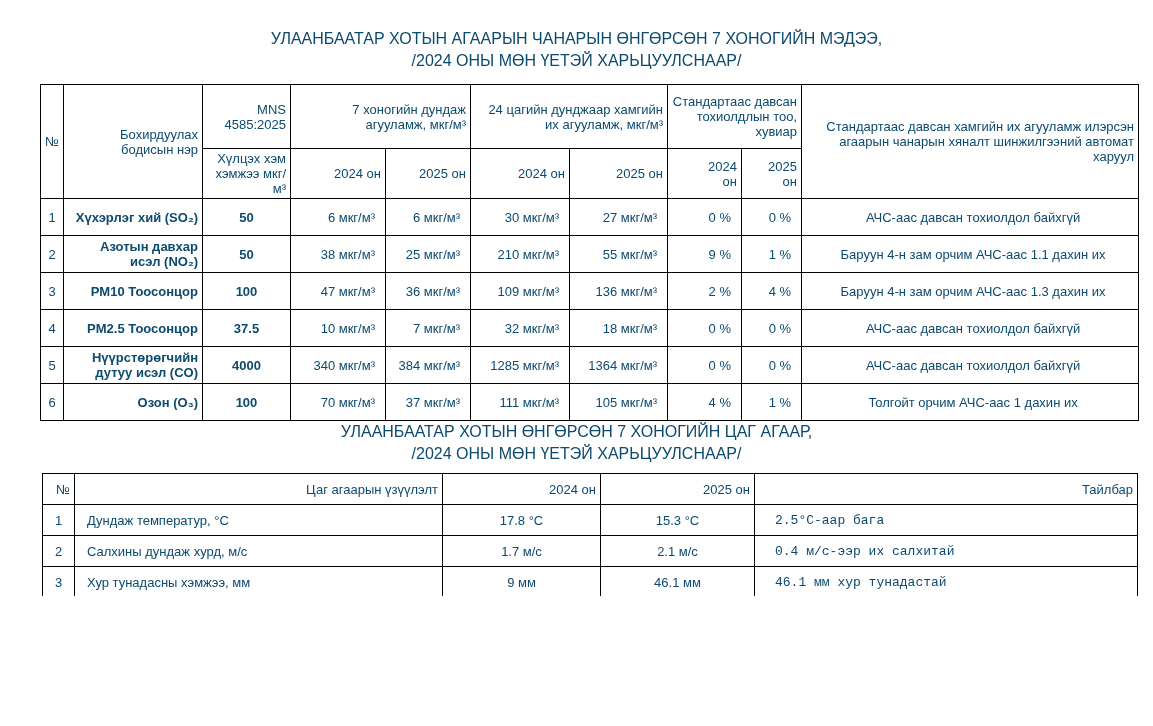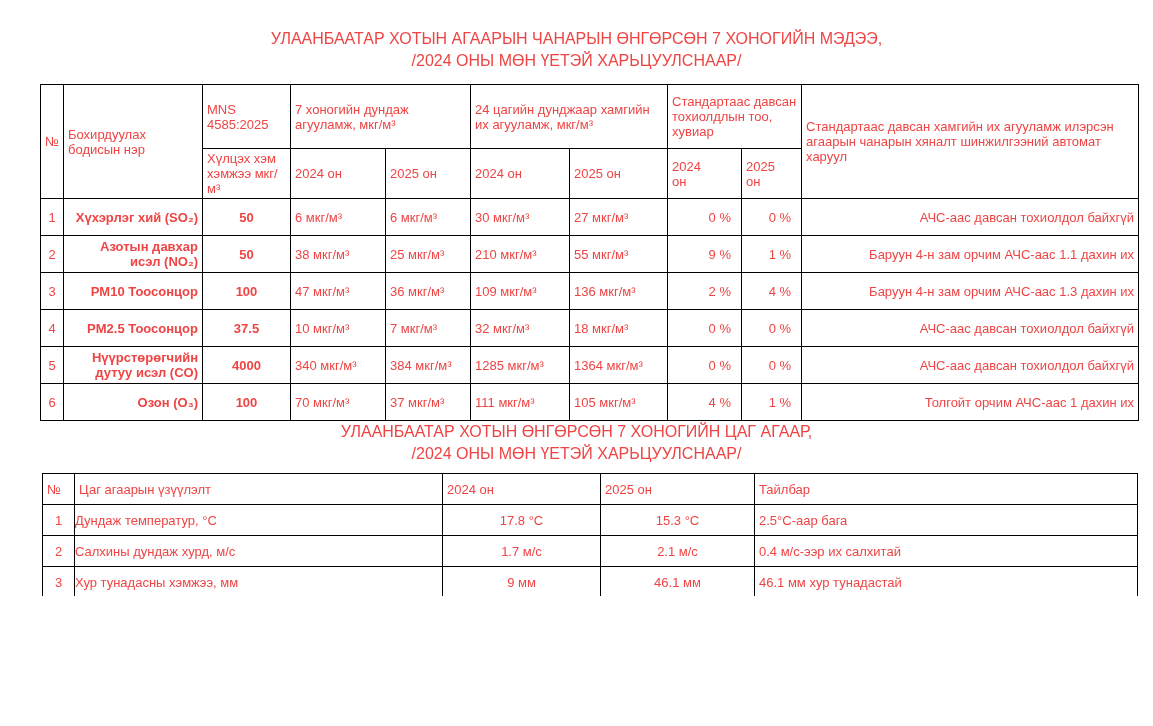--- a/index.html
+++ b/index.html
@@ -1,21 +1,21 @@
 <!DOCTYPE html>
 <html><head>
 <meta charset="utf-8">
 <style>
   html,body{margin:0;padding:0;background:#fff;}
   .page{
     position:relative;
     width:1153px;height:596px;
     background:#fff;
     font-family:"Liberation Sans","DejaVu Sans",sans-serif;
-    color:#ef4444;
+    color:#0c4a6e;
     overflow:hidden;
   }
   .doc-title{
     text-align:center;
     font-size:16px;
     line-height:22px;
     font-weight:400;
     letter-spacing:0px;
   }
   .doc-title.first{padding-top:28px;}
@@ -24,41 +24,41 @@
     border-collapse:collapse;
     table-layout:fixed;
     font-size:13px;
   }
   th,td{
     border:1px solid #000;
     vertical-align:middle;
     padding:2px 4px;
     overflow:hidden;
   }
-  th{font-weight:400;text-align:left;}
+  th{font-weight:400;text-align:right;}
   
   table.air{width:1098px;margin:12px 0 0 40px;}
   table.air tr.h1{height:64px;}
   table.air tr.h2{height:44px;}
   table.air tbody tr{height:37px;}
   table.air td.c-no{text-align:center;}
   table.air td.c-name{font-weight:700;text-align:right;padding-left:6px;}
   table.air td.c-limit{font-weight:700;text-align:center;margin-left:16px;}
-  table.air td.c-val{padding-right:10px;}
+  table.air td.c-val{text-align:right;padding-right:10px;}
   table.air td.c-pct{text-align:right;padding-right:10px;}
-  table.air td.c-note{text-align:right;padding-left:10px;}
+  table.air td.c-note{text-align:center;padding-left:10px;}
   th.wrap2{white-space:pre-line;}
   
   table.weather{width:1095px;margin:8px 0 0 42px;}
   table.weather tr{height:31px;}
   table.weather th.b{font-weight:400;}
   table.weather td.c-no{text-align:center;}
-  table.weather td.c-ind{text-align:left;padding-left:0;}
+  table.weather td.c-ind{text-align:left;padding-left:12px;}
   table.weather td.c-val{text-align:center;}
-  table.weather td.c-note{text-align:left;padding-left:4px;}
+  table.weather td.c-note{text-align:left;padding-left:20px;font-family:Liberation Mono, monospace;}
 </style>
 </head>
 <body>
 
 <div class="page">
 
   <div class="doc-title first">
     <div>УЛААНБААТАР ХОТЫН АГААРЫН ЧАНАРЫН ӨНГӨРСӨН 7 ХОНОГИЙН МЭДЭЭ,</div>
     <div>/2024 ОНЫ МӨН ҮЕТЭЙ ХАРЬЦУУЛСНААР/</div>
   </div>

